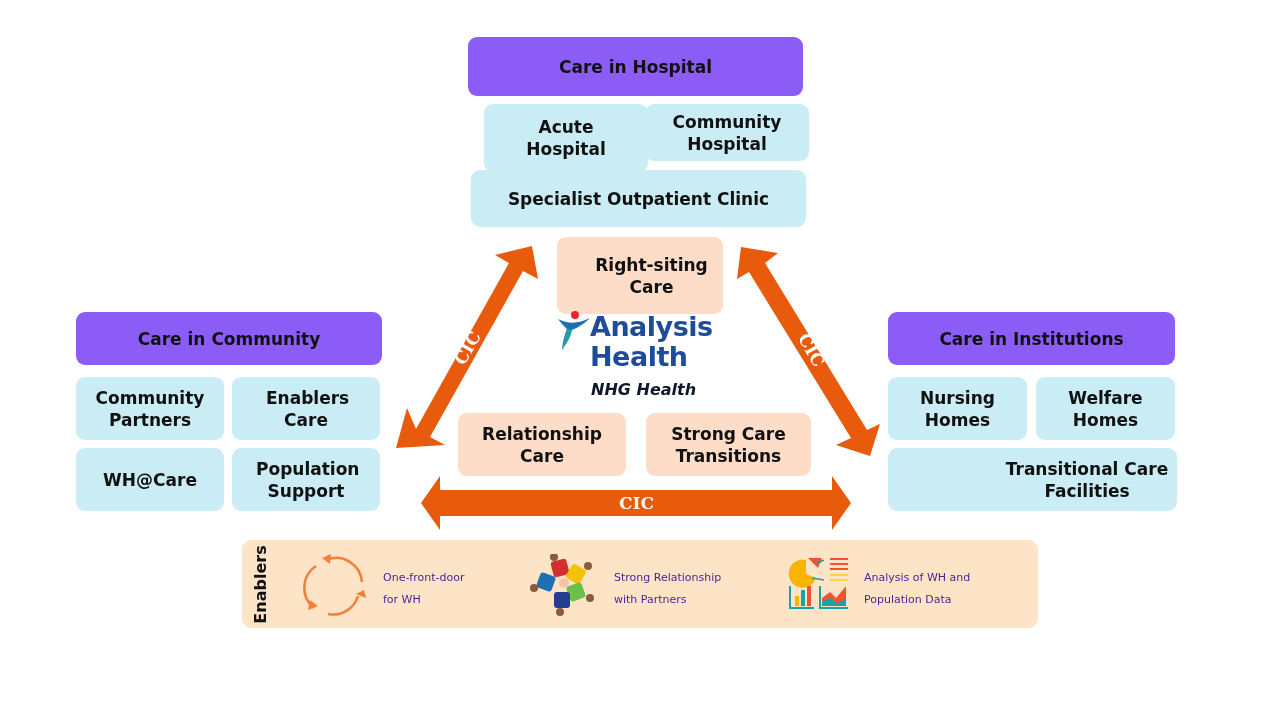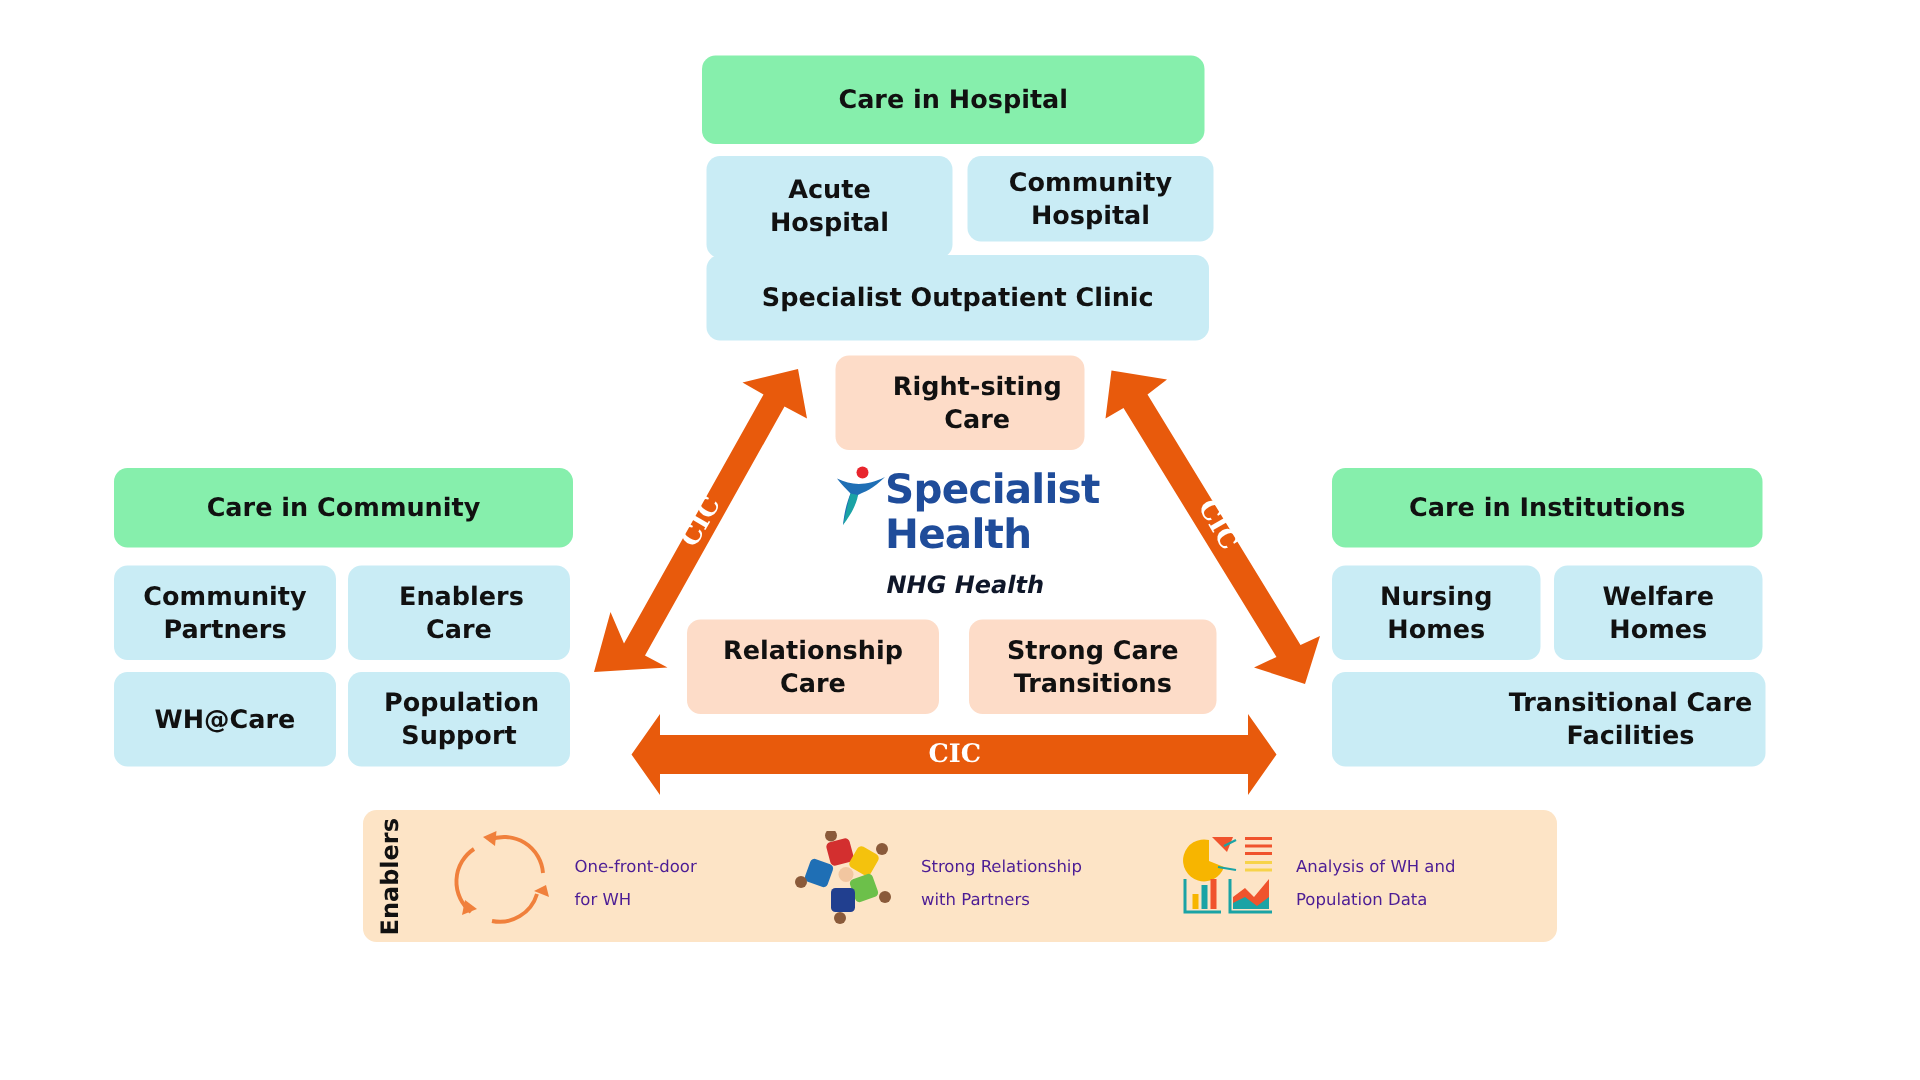--- a/index.html
+++ b/index.html
@@ -1,20 +1,20 @@
 <!DOCTYPE html>
 <html><head>
 <meta charset="utf-8">
 <style>
   html, body { margin:0; padding:0; }
   body { width:1280px; height:720px; background:#ffffff; position:relative; overflow:hidden;
          font-family:"DejaVu Sans", sans-serif; color:#111; }
   .box { position:absolute; display:flex; align-items:center; justify-content:center; text-align:center;
          font-weight:bold; font-size:17px; line-height:22px; border-radius:9px; box-sizing:border-box; }
-  .hdr { background:#86efac; }
+  .hdr { background:#8b5cf6; }
   .sub { background:#c9ecf5; }
   .peach { background:#fddcc8; }
   #arrows { position:absolute; left:0; top:0; }
   .cic { position:absolute; color:#fff; font-family:"DejaVu Serif", serif; font-weight:bold; font-size:17px; }
   .logo { position:absolute; left:556px; top:310px; width:190px; height:95px; }
   .logo .wl { position:absolute; left:34px; top:2px; font-size:27px; line-height:30px; font-weight:bold; color:#1f4c9a; letter-spacing:-0.5px; }
   .logo .nhg { position:absolute; left:35px; top:70px; font-size:16px; font-style:italic; font-weight:bold; color:#0f172a; }
   .enablers { position:absolute; left:242px; top:540px; width:796px; height:88px; background:#fde4c6; border-radius:9px; }
   .en-label { position:absolute; left:6px; top:0; width:24px; height:88px; display:flex; align-items:center; justify-content:center; }
   .en-label span { transform:rotate(-90deg); white-space:nowrap; font-weight:bold; font-size:16px; }
@@ -30,46 +30,46 @@
 
   <polygon fill="#e85a0c" points="741,247 778,253 765,263 867,430 880,424 870,456 836,445 851,438 749,272 737,279"></polygon>
 
   <polygon fill="#e85a0c" points="421,503 440,476 440,490 832,490 832,476 851,503 832,530 832,516 440,516 440,530"></polygon>
 </svg>
 <div class="cic" style="left:450px;top:338px;transform:rotate(-60deg);">CIC</div>
 <div class="cic" style="left:794px;top:340px;transform:rotate(60deg);">CIC</div>
 <div class="cic" style="left:619px;top:493px;">CIC</div>
 
 <div class="box hdr" style="left:468px;top:37px;width:335px;height:59px;">Care in Hospital</div>
-<div class="box sub" style="left:471px;top:104px;width:164px;height:68px;">
+<div class="box sub" style="left:484px;top:104px;width:164px;height:68px;">
     <span style="width:90px;display:block;">Acute Hospital</span>
   </div>
 <div class="box sub" style="left:645px;top:104px;width:164px;height:57px;">
     <span style="width:120px;display:block;">Community Hospital</span>
   </div>
 <div class="box sub" style="left:471px;top:170px;width:335px;height:57px;">Specialist Outpatient Clinic</div>
 
-<div class="box peach" style="left:557px;top:237px;width:166px;height:63px;padding-left:23px;">
+<div class="box peach" style="left:557px;top:237px;width:166px;height:77px;padding-left:23px;">
     <span style="width:120px;display:block;">Right-siting Care</span>
   </div>
 <div class="box peach" style="left:458px;top:413px;width:168px;height:63px;">
     <span style="width:140px;display:block;">Relationship Care</span>
   </div>
 <div class="box peach" style="left:646px;top:413px;width:165px;height:63px;">
     <span style="width:130px;display:block;">Strong Care Transitions</span>
   </div>
 
 <div class="logo">
   <svg class="icon" style="left:0;top:0;" width="36" height="42">
     <circle cx="19" cy="5" r="4" fill="#e8252d"></circle>
     <path d="M2,9 C12,14 22,14 34,8 C26,16 20,18 16,20 C13,26 10,32 6,40 C7,30 9,24 11,19 C8,16 5,13 2,9 Z" fill="#1f6fb5"></path>
     <path d="M11,19 C9,26 8,32 6,40 C12,32 15,26 16,20 Z" fill="#1aa3a5"></path>
   </svg>
   <div class="wl">
-    <div>Specialist</div>
+    <div>Analysis</div>
     <div>Health</div>
   </div>
   <div class="nhg">NHG Health</div>
 </div>
 
 <div class="box hdr" style="left:76px;top:312px;width:306px;height:53px;">Care in Community</div>
 <div class="box sub" style="left:76px;top:377px;width:148px;height:63px;">
     <span style="width:120px;display:block;">Community Partners</span>
   </div>
 <div class="box sub" style="left:232px;top:377px;width:148px;height:63px;">

